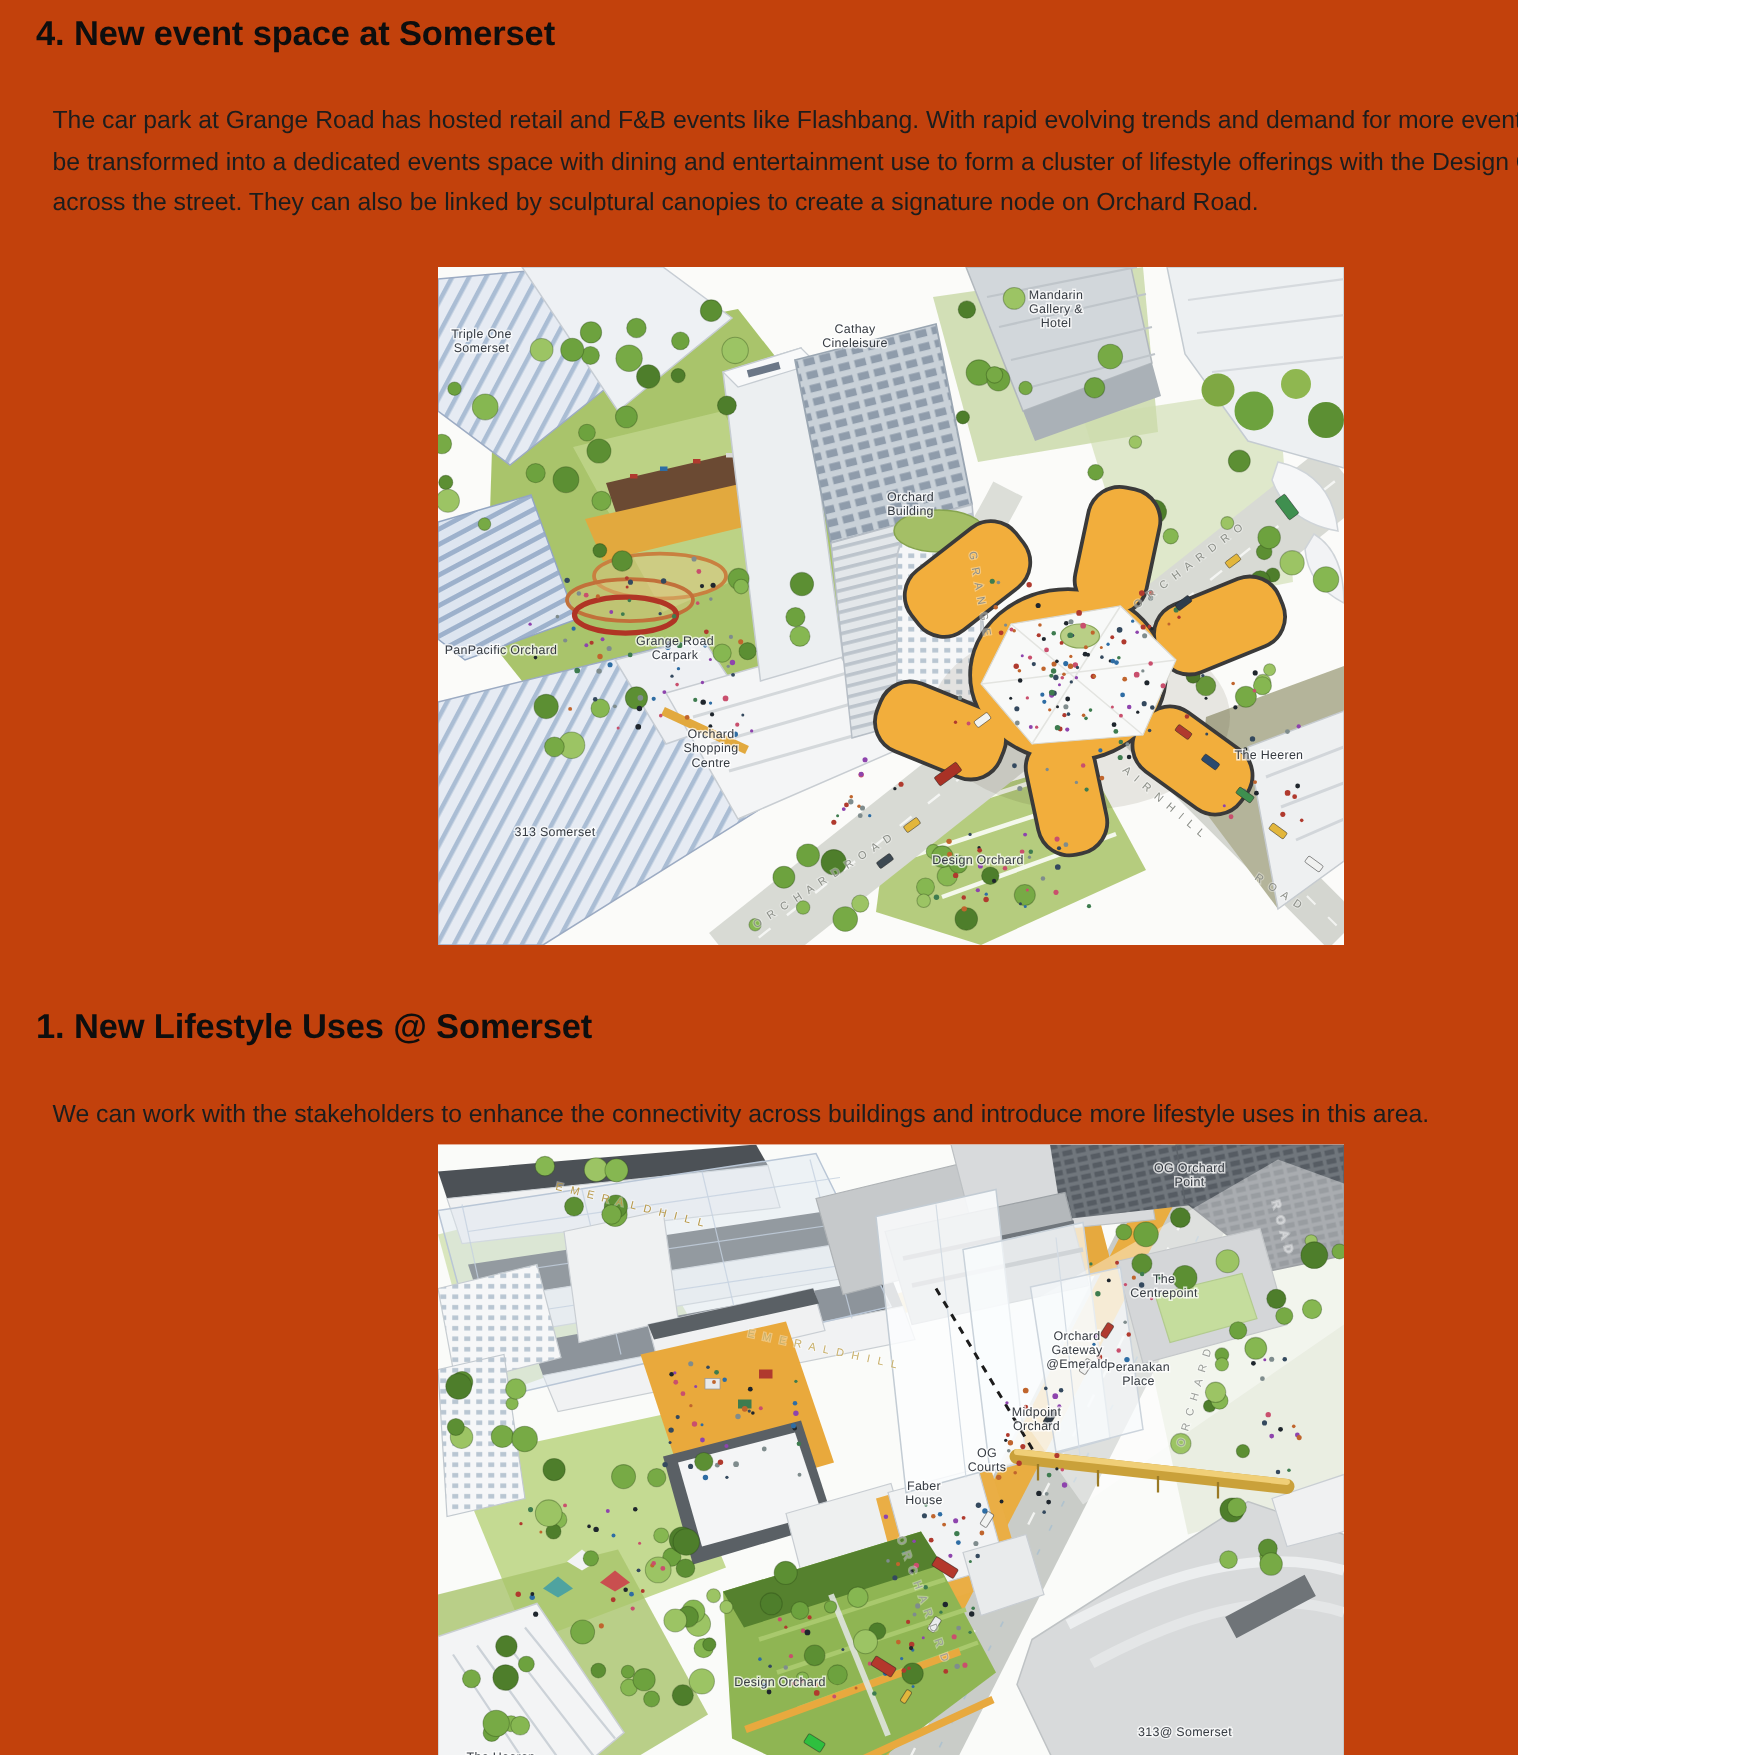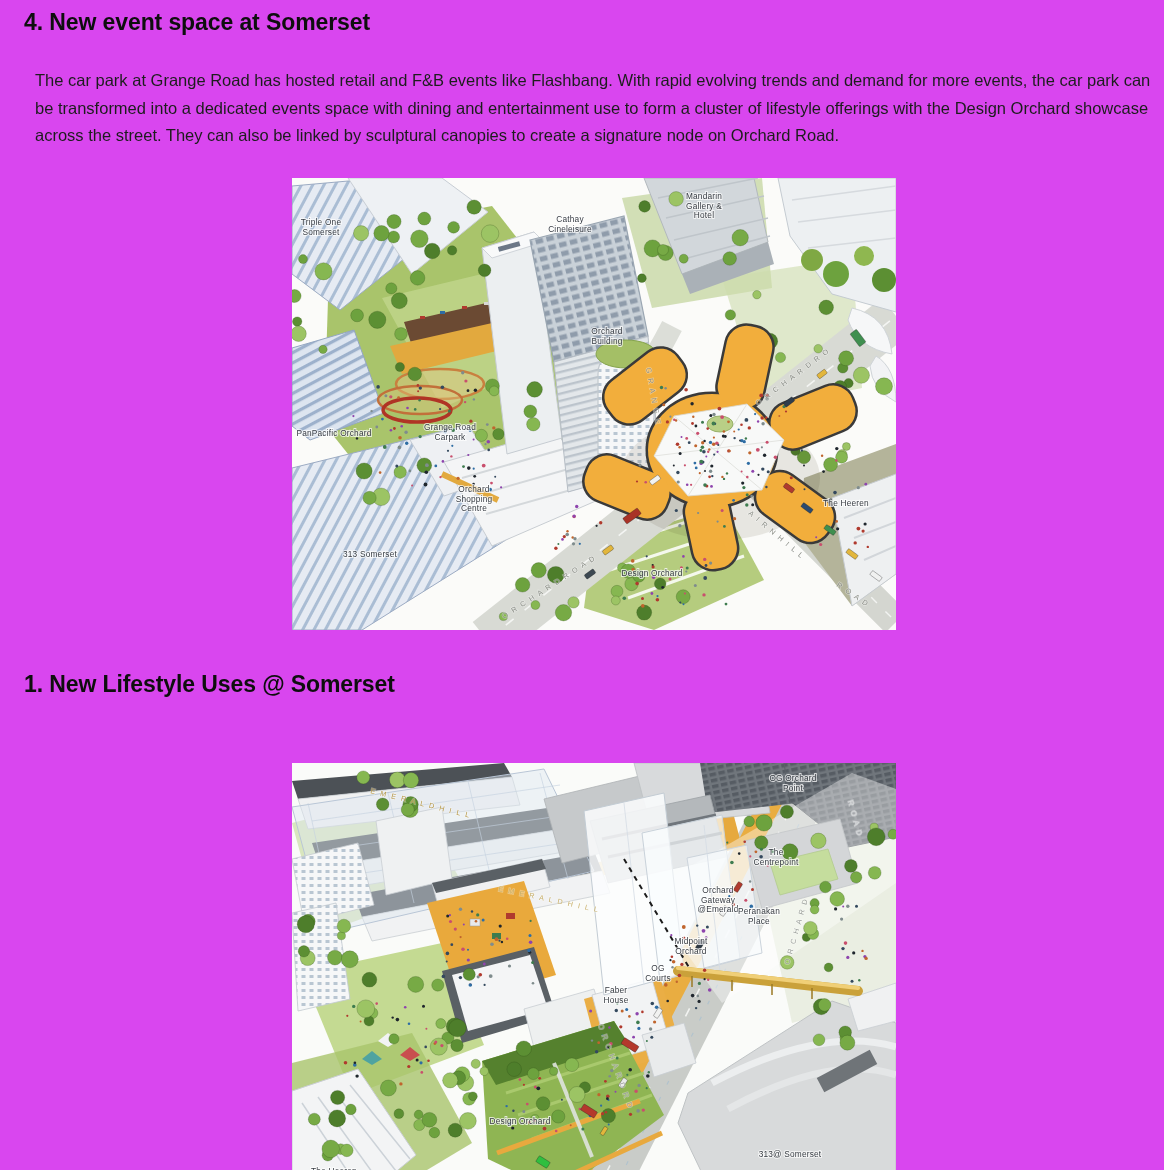--- a/index.html
+++ b/index.html
@@ -1,16 +1,16 @@
 <!DOCTYPE html>
 <html><head>
 <meta charset="utf-8">
 <style>
   html,body{margin:0;padding:0;background:#fff;}
-  .page{position:relative;width:1164px;height:1170px;overflow:hidden;background:#d946ef;
+  .page{position:relative;width:1012px;height:1170px;overflow:hidden;background:#c2410c;
         font-family:"Liberation Sans",sans-serif;color:#1d1d1d;}
   .h{position:absolute;left:24px;margin:0;font-size:23px;font-weight:bold;color:#0e0e0e;letter-spacing:-0.1px;}
   .para{position:absolute;left:24px;width:1120px;margin:11px;font-size:16.5px;line-height:27.5px;color:#1d1d1d;}
   .fig{position:absolute;left:292px;margin:0;width:604px;background:#fff;}
   .fig svg{display:block;}
   .map-label{font-family:"Liberation Sans",sans-serif;font-size:8.3px;fill:#363b42;
              paint-order:stroke;stroke:rgba(255,255,255,.72);stroke-width:2px;letter-spacing:.2px;}
   .road-label{font-family:"Liberation Sans",sans-serif;font-size:7.3px;letter-spacing:1.6px;
               paint-order:stroke;stroke:rgba(255,255,255,.35);stroke-width:1.5px;}
 </style>
@@ -526,20 +526,21 @@
           <text x="158" y="252" text-anchor="middle" class="map-label"><tspan x="158" dy="0">Grange Road</tspan><tspan x="158" dy="9.5">Carpark</tspan></text>
           <text x="182" y="314" text-anchor="middle" class="map-label"><tspan x="182" dy="0">Orchard</tspan><tspan x="182" dy="9.5">Shopping</tspan><tspan x="182" dy="9.5">Centre</tspan></text>
           <text x="78" y="379" text-anchor="middle" class="map-label"><tspan x="78" dy="0">313 Somerset</tspan></text>
           <text x="554" y="328" text-anchor="middle" class="map-label"><tspan x="554" dy="0">The Heeren</tspan></text>
           <text x="360" y="398" text-anchor="middle" class="map-label"><tspan x="360" dy="0">Design Orchard</tspan></text>
         </g>
     </svg>
   </figure>
 
   <h2 class="h" style="top:671px">1. New Lifestyle Uses @ Somerset</h2>
+  <p class="para" style="top:719px">We can work with the stakeholders to enhance the connectivity across buildings and introduce more lifestyle uses in this area.</p>
 
   <figure class="fig" style="top:763px;height:407px;overflow:hidden">
     <svg viewBox="0 0 604 452" width="604" height="452">
       <rect width="604" height="452" fill="#fafbf9"></rect>
 
       <g>
         <polygon points="0,60 120,30 170,120 30,170" fill="#b7d184" opacity=".5"></polygon>
         <polygon points="10,210 150,180 192,282 60,332" fill="#c4da92"></polygon>
         <polygon points="0,300 120,270 180,380 60,452 0,452" fill="#a9c46b" opacity=".8"></polygon>
         <polygon points="452,40 604,20 604,230 500,260" fill="#dfe6d2" opacity=".6"></polygon>

